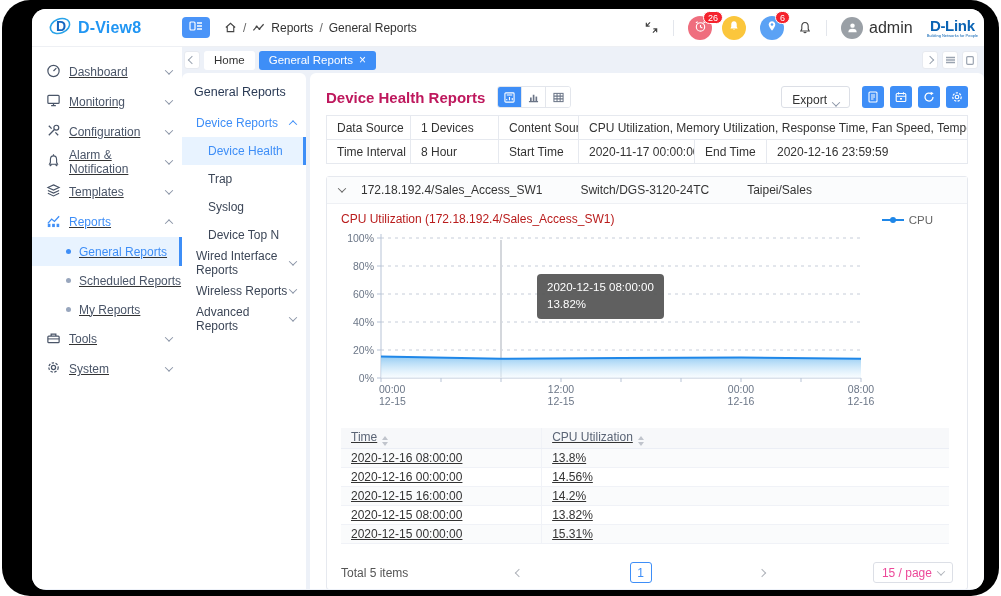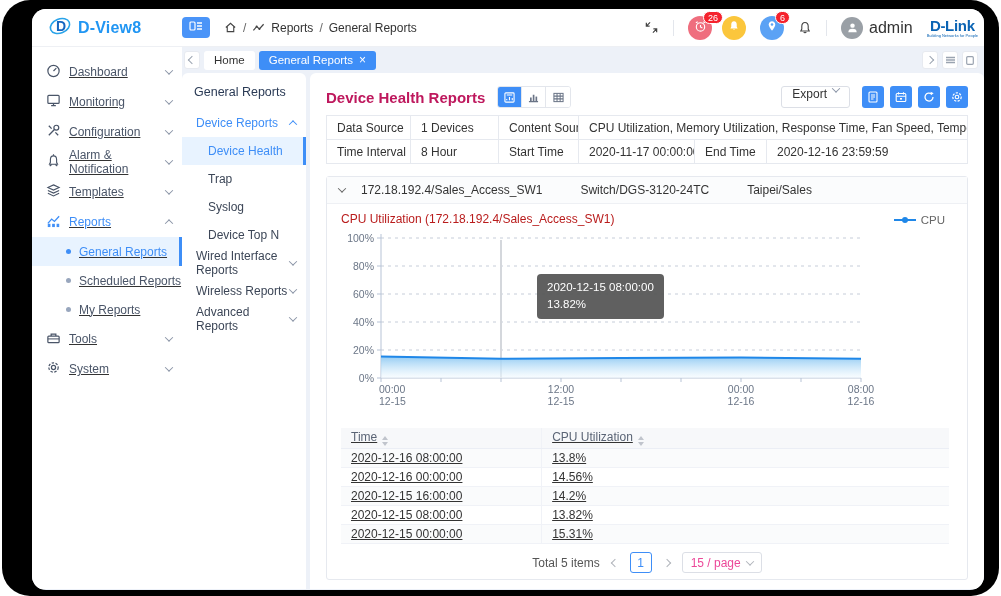--- a/index.html
+++ b/index.html
@@ -63,45 +63,45 @@
   .subnav-child.active { background:#e8f3ff; color:#3e8ef7; border-right:3px solid #3e8ef7; }
 
   .main-panel { flex:1; background:#fff; border-radius:6px 6px 0 0; padding:12px 16px; min-width:0; overflow:hidden; }
 
   .title-row { display:flex; align-items:center; height:24px; margin-bottom:6px; }
   .page-title { font-size:15px; font-weight:bold; color:#be185d; margin-right:12px; }
   .seg-group { display:flex; border:1px solid #e3e6ec; border-radius:3px; overflow:hidden; }
   .seg-btn { width:24px; height:20px; background:#fff; border:none; display:flex; align-items:center; justify-content:center; cursor:pointer; border-right:1px solid #e3e6ec; }
   .seg-btn:last-child { border-right:none; }
   .seg-btn.active { background:#3e8ef7; }
-  .export-btn { margin-left:auto; height:22px; padding:0 10px; background:#fff; border:1px solid #dcdfe6; border-radius:3px; font-size:12px; color:#333; display:flex; align-items:flex-start; gap:6px; cursor:pointer; }
+  .export-btn { margin-left:auto; height:22px; padding:0 10px; background:#fff; border:1px solid #dcdfe6; border-radius:3px; font-size:12px; color:#333; display:flex; align-items:flex-end; gap:6px; cursor:pointer; }
   .act-btns { display:flex; gap:6px; margin-left:12px; }
   .act-btn { width:22px; height:22px; background:#3e8ef7; border:none; border-radius:3px; display:flex; align-items:center; justify-content:center; cursor:pointer; }
 
   .info-table { width:100%; border-collapse:collapse; table-layout:fixed; }
   .info-table td { border:1px solid #e6e9ef; height:24px; padding:2px 10px; font-size:12px; color:#333; white-space:nowrap; overflow:hidden; }
 
   .device-panel { margin-top:12px; border:1px solid #e6e9ef; border-radius:3px; }
   .dp-header { height:27px; background:#fbfcfd; border-bottom:1px solid #eef0f4; display:flex; align-items:center; gap:38px; padding:0 12px; font-size:12px; color:#333; }
   .dp-header .chv { color:#666; margin-right:-22px; }
   .dp-body { padding:8px 14px 6px; }
 
   .chart-block { position:relative; height:212px; }
   .chart-title { font-size:12px; color:#b91c1c; }
-  .legend { position:absolute; top:2px; right:8px; display:flex; align-items:center; gap:5px; cursor:pointer; }
+  .legend { position:absolute; top:2px; right:20px; display:flex; align-items:center; gap:5px; cursor:pointer; }
   .legend-label { font-size:11.5px; color:#666; }
   .chart-tooltip { position:absolute; left:196px; top:62px; background:rgba(84,84,84,.93); color:#fff; border-radius:4px; padding:5px 10px; font-size:11.5px; line-height:1.5; pointer-events:none; white-space:nowrap; }
 
   .data-table { width:calc(100% - 4px); border-collapse:collapse; margin-top:4px;text-decoration:underline; }
   .data-table th { background:#f7f8fa; text-align:left; font-weight:normal; font-size:12px; color:#5a6475; padding:2px 10px; height:19px; border-bottom:1px solid #ebeef5; cursor:pointer; }
   .data-table td { font-size:12px; color:#333; padding:2px 10px; height:18px; border-bottom:1px solid #f0f2f7; }
   .data-table th:first-child, .data-table td:first-child { width:33%; border-right:1px solid #f0f2f7; }
   .data-table tbody tr:nth-child(odd) { background:#fafbfc; }
 
-  .pager { display:flex; align-items:center; justify-content:center; gap:10px; margin-top:8px; font-size:12px; color:#555; }
+  .pager { display:flex; align-items:center; justify-content:space-between; gap:10px; margin-top:18px; font-size:12px; color:#555; }
   .pg-arrow { color:#b0b4bb; cursor:pointer; display:flex; padding:2px; }
   .pg-num { width:22px; height:21px; border:1px solid #3e8ef7; color:#3e8ef7; background:#fff; border-radius:3px; display:flex; align-items:center; justify-content:center; cursor:pointer; }
   .pg-size { height:21px; border:1px solid #dcdfe6; border-radius:3px; background:#fff; color:#ec4899; padding:0 8px; display:flex; align-items:center; gap:6px; cursor:pointer; font-size:12px; }
 
   
   .chv { display:inline-block; width:6px; height:6px; border-right:1.5px solid currentColor; border-bottom:1.5px solid currentColor; flex-shrink:0; }
   .chv.down { transform:rotate(45deg) translate(-1px,-1px); }
   .chv.up { transform:rotate(-135deg) translate(-1px,-1px); }
   .chv.left { transform:rotate(135deg); }
   .chv.right { transform:rotate(-45deg); }

